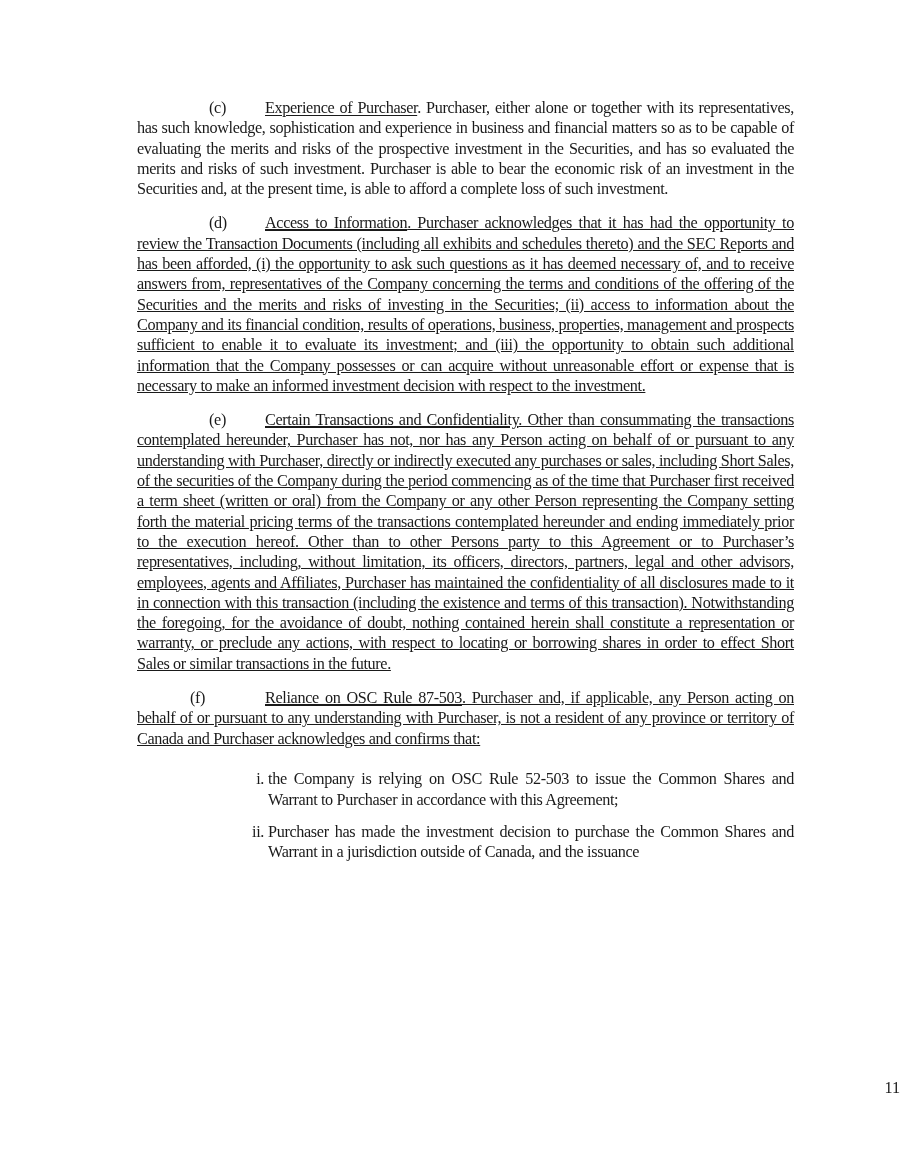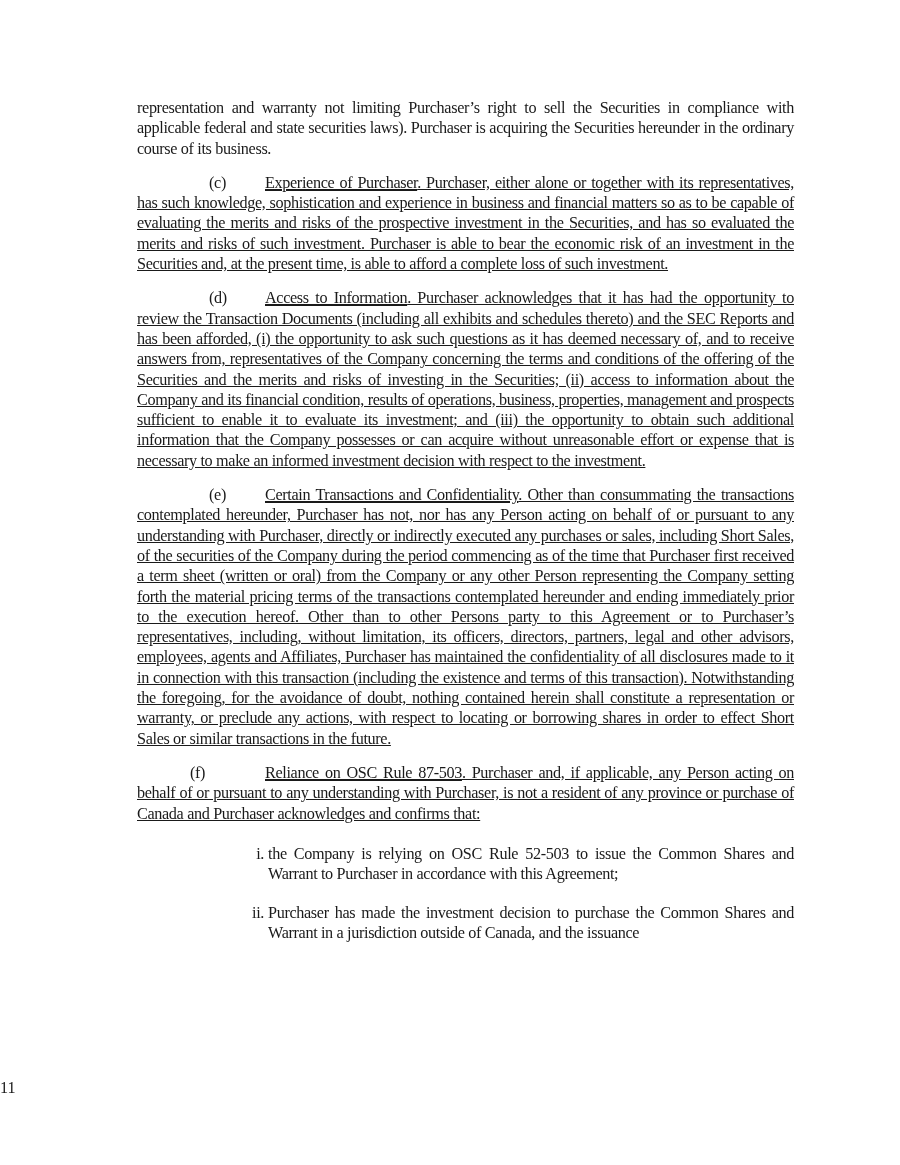--- a/index.html
+++ b/index.html
@@ -50,51 +50,50 @@
     margin: 20.3px 0 0 0;
     padding: 0;
     list-style: none;
   }
   .list-item {
     position: relative;
     margin-left: 131px;
     text-align: justify;
   }
   .list-item + .list-item {
-    margin-top: 18px;
+    margin-top: 12px;
   }
   .list-marker {
     position: absolute;
     left: -26px;
     width: 22px;
     text-align: right;
   }
   .page-number {
     position: absolute;
     left: 0;
     width: 900px;
     top: 1079px;
-    text-align: left;
+    text-align: right;
     font-size: 16.2px;
   }
 </style>
 </head>
 <body>
 
 <div class="page">
 
-  <p class="para">representation and warranty not limiting Purchaser’s right to sell the Securities in compliance with applicable federal and state securities laws).  Purchaser is acquiring the Securities hereunder in the ordinary course of its business.</p>
 
   <p class="para"><span class="sec-num">(c)</span><span class="sec-title">Experience of Purchaser</span><span>.  Purchaser, either alone or together with its representatives, has such knowledge, sophistication and experience in business and financial matters so as to be capable of evaluating the merits and risks of the prospective investment in the Securities, and has so evaluated the merits and risks of such investment.  Purchaser is able to bear the economic risk of an investment in the Securities and, at the present time, is able to afford a complete loss of such investment.</span></p>
 
   <p class="para"><span class="sec-num">(d)</span><span class="sec-title">Access to Information</span><span>. Purchaser acknowledges that it has had the opportunity to review the Transaction Documents (including all exhibits and schedules thereto) and the SEC Reports and has been afforded, (i) the opportunity to ask such questions as it has deemed necessary of, and to receive answers from, representatives of the Company concerning the terms and conditions of the offering of the Securities and the merits and risks of investing in the Securities; (ii) access to information about the Company and its financial condition, results of operations, business, properties, management and prospects sufficient to enable it to evaluate its investment; and (iii) the opportunity to obtain such additional information that the Company possesses or can acquire without unreasonable effort or expense that is necessary to make an informed investment decision with respect to the investment.</span></p>
 
   <p class="para"><span class="sec-num">(e)</span><span class="sec-title">Certain Transactions and Confidentiality</span><span>.  Other than consummating the transactions contemplated hereunder, Purchaser has not, nor has any Person acting on behalf of or pursuant to any understanding with Purchaser, directly or indirectly executed any purchases or sales, including Short Sales, of the securities of the Company during the period commencing as of the time that Purchaser first received a term sheet (written or oral) from the Company or any other Person representing the Company setting forth the material pricing terms of the transactions contemplated hereunder and ending immediately prior to the execution hereof. Other than to other Persons party to this Agreement or to Purchaser’s representatives, including, without limitation, its officers, directors, partners, legal and other advisors, employees, agents and Affiliates, Purchaser has maintained the confidentiality of all disclosures made to it in connection with this transaction (including the existence and terms of this transaction).  Notwithstanding the foregoing, for the avoidance of doubt, nothing contained herein shall constitute a representation or warranty, or preclude any actions, with respect to locating or borrowing shares in order to effect Short Sales or similar transactions in the future.</span></p>
 
-  <p class="para"><span class="sec-num wide">(f)</span><span class="sec-title">Reliance on OSC Rule 87-503</span><span>. Purchaser and, if applicable, any Person acting on behalf of or pursuant to any understanding with Purchaser, is not a resident of any province or purchase of Canada and Purchaser acknowledges and confirms that:</span></p>
+  <p class="para"><span class="sec-num wide">(f)</span><span class="sec-title">Reliance on OSC Rule 87-503</span><span>. Purchaser and, if applicable, any Person acting on behalf of or pursuant to any understanding with Purchaser, is not a resident of any province or territory of Canada and Purchaser acknowledges and confirms that:</span></p>
 
   <ul class="list">
     <li class="list-item">
       <span class="list-marker">i.</span>
       <span>the Company is relying on OSC Rule 52-503 to issue the Common Shares and Warrant to Purchaser in accordance with this Agreement;</span>
     </li>
     <li class="list-item">
       <span class="list-marker">ii.</span>
       <span>Purchaser has made the investment decision to purchase the Common Shares and Warrant in a jurisdiction outside of Canada, and the issuance</span>
     </li>

